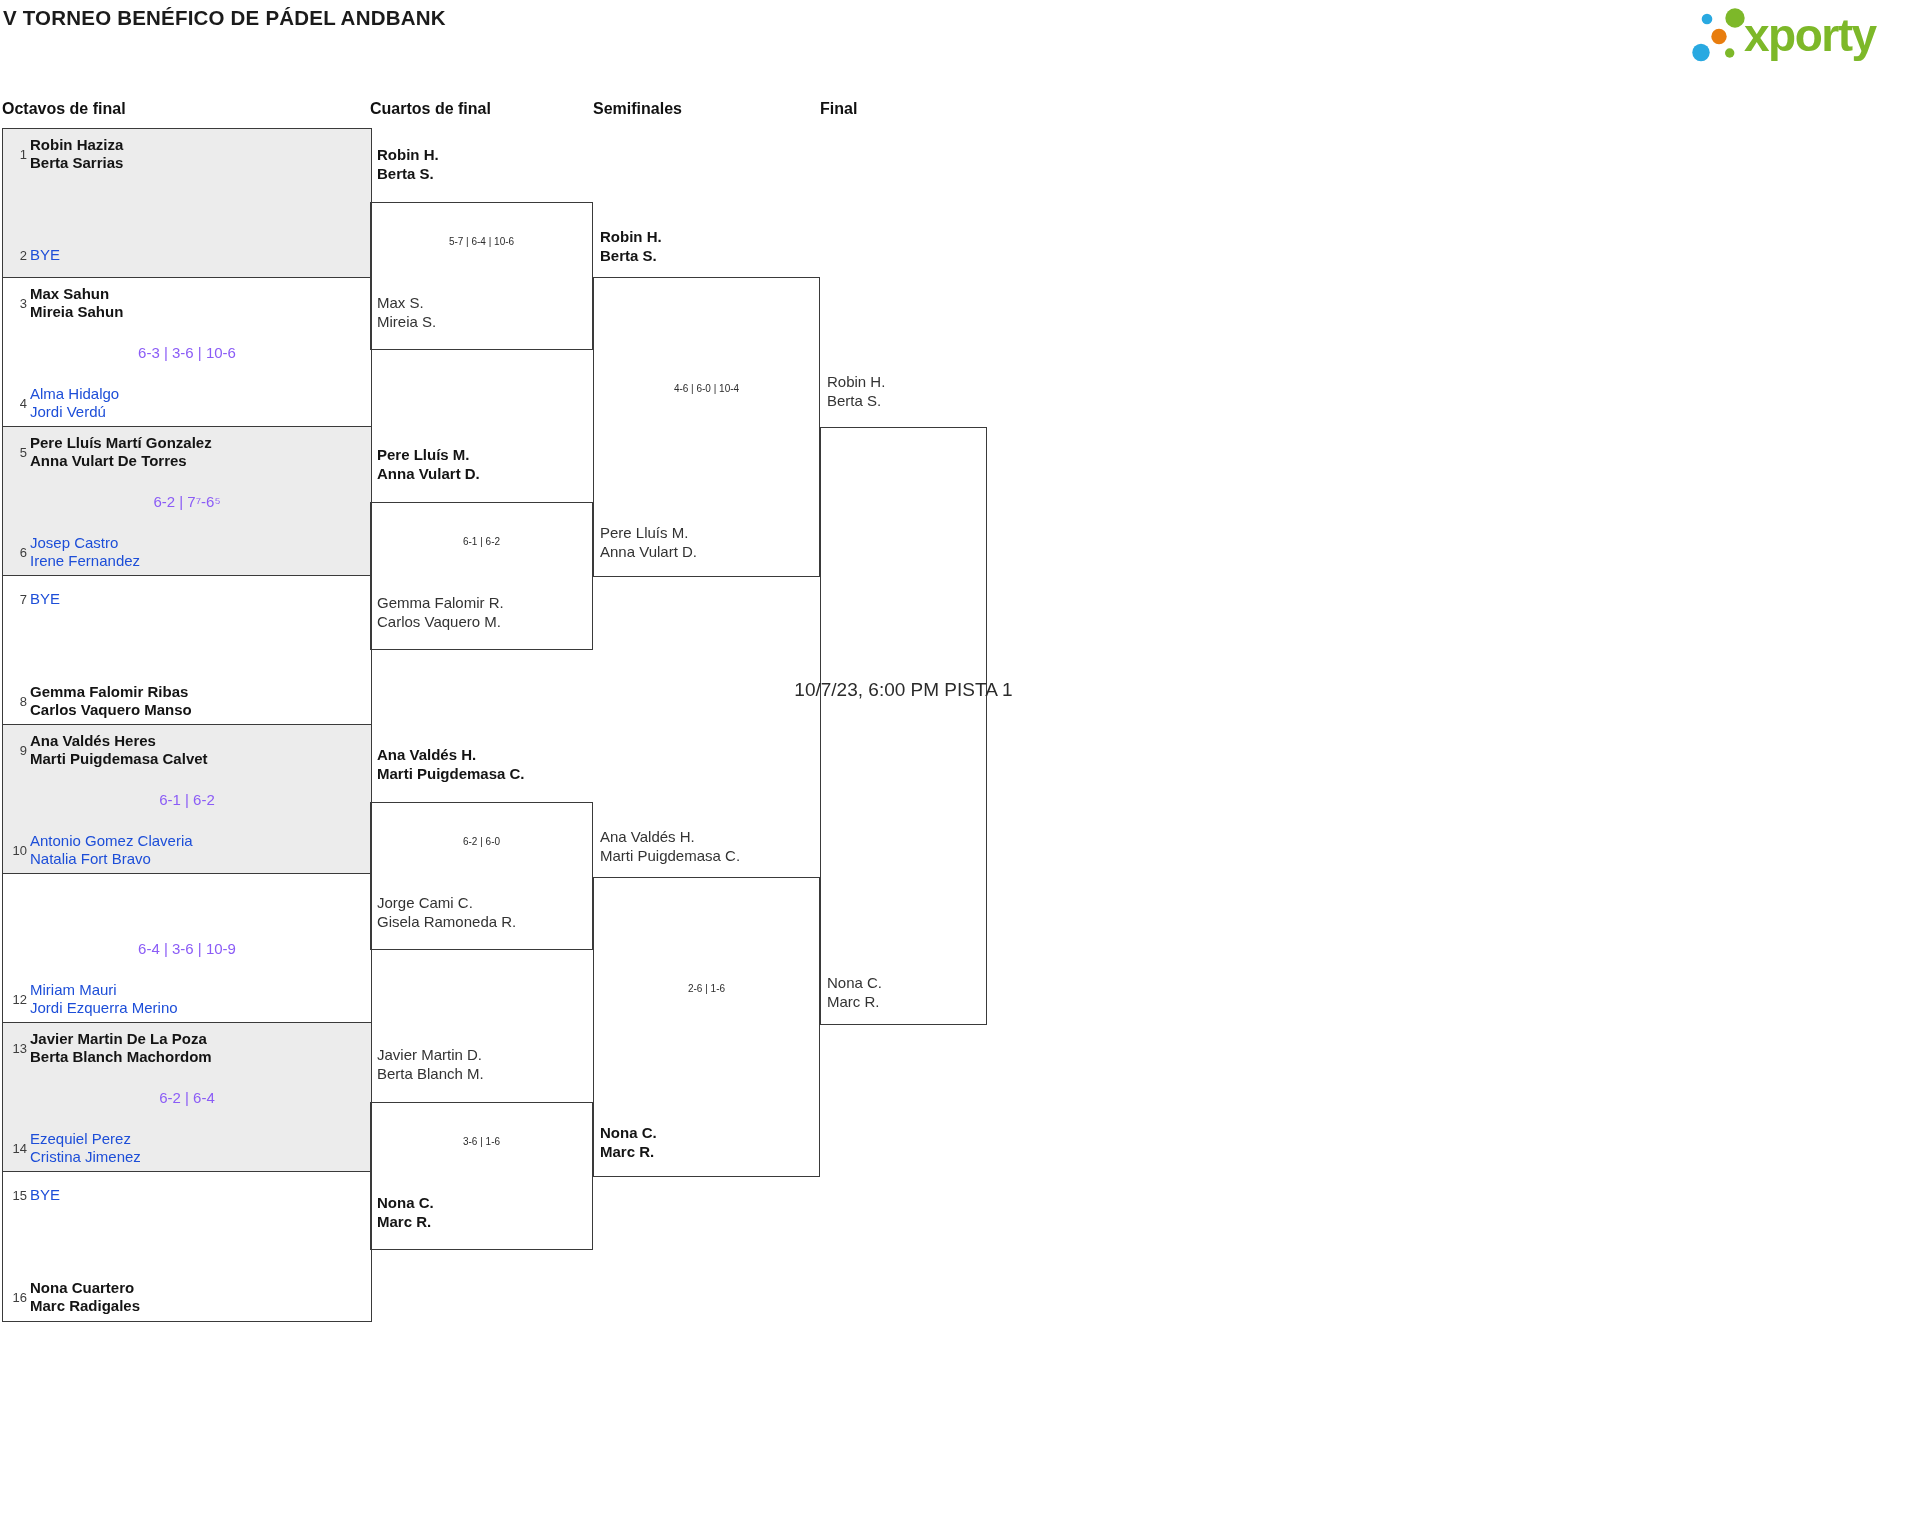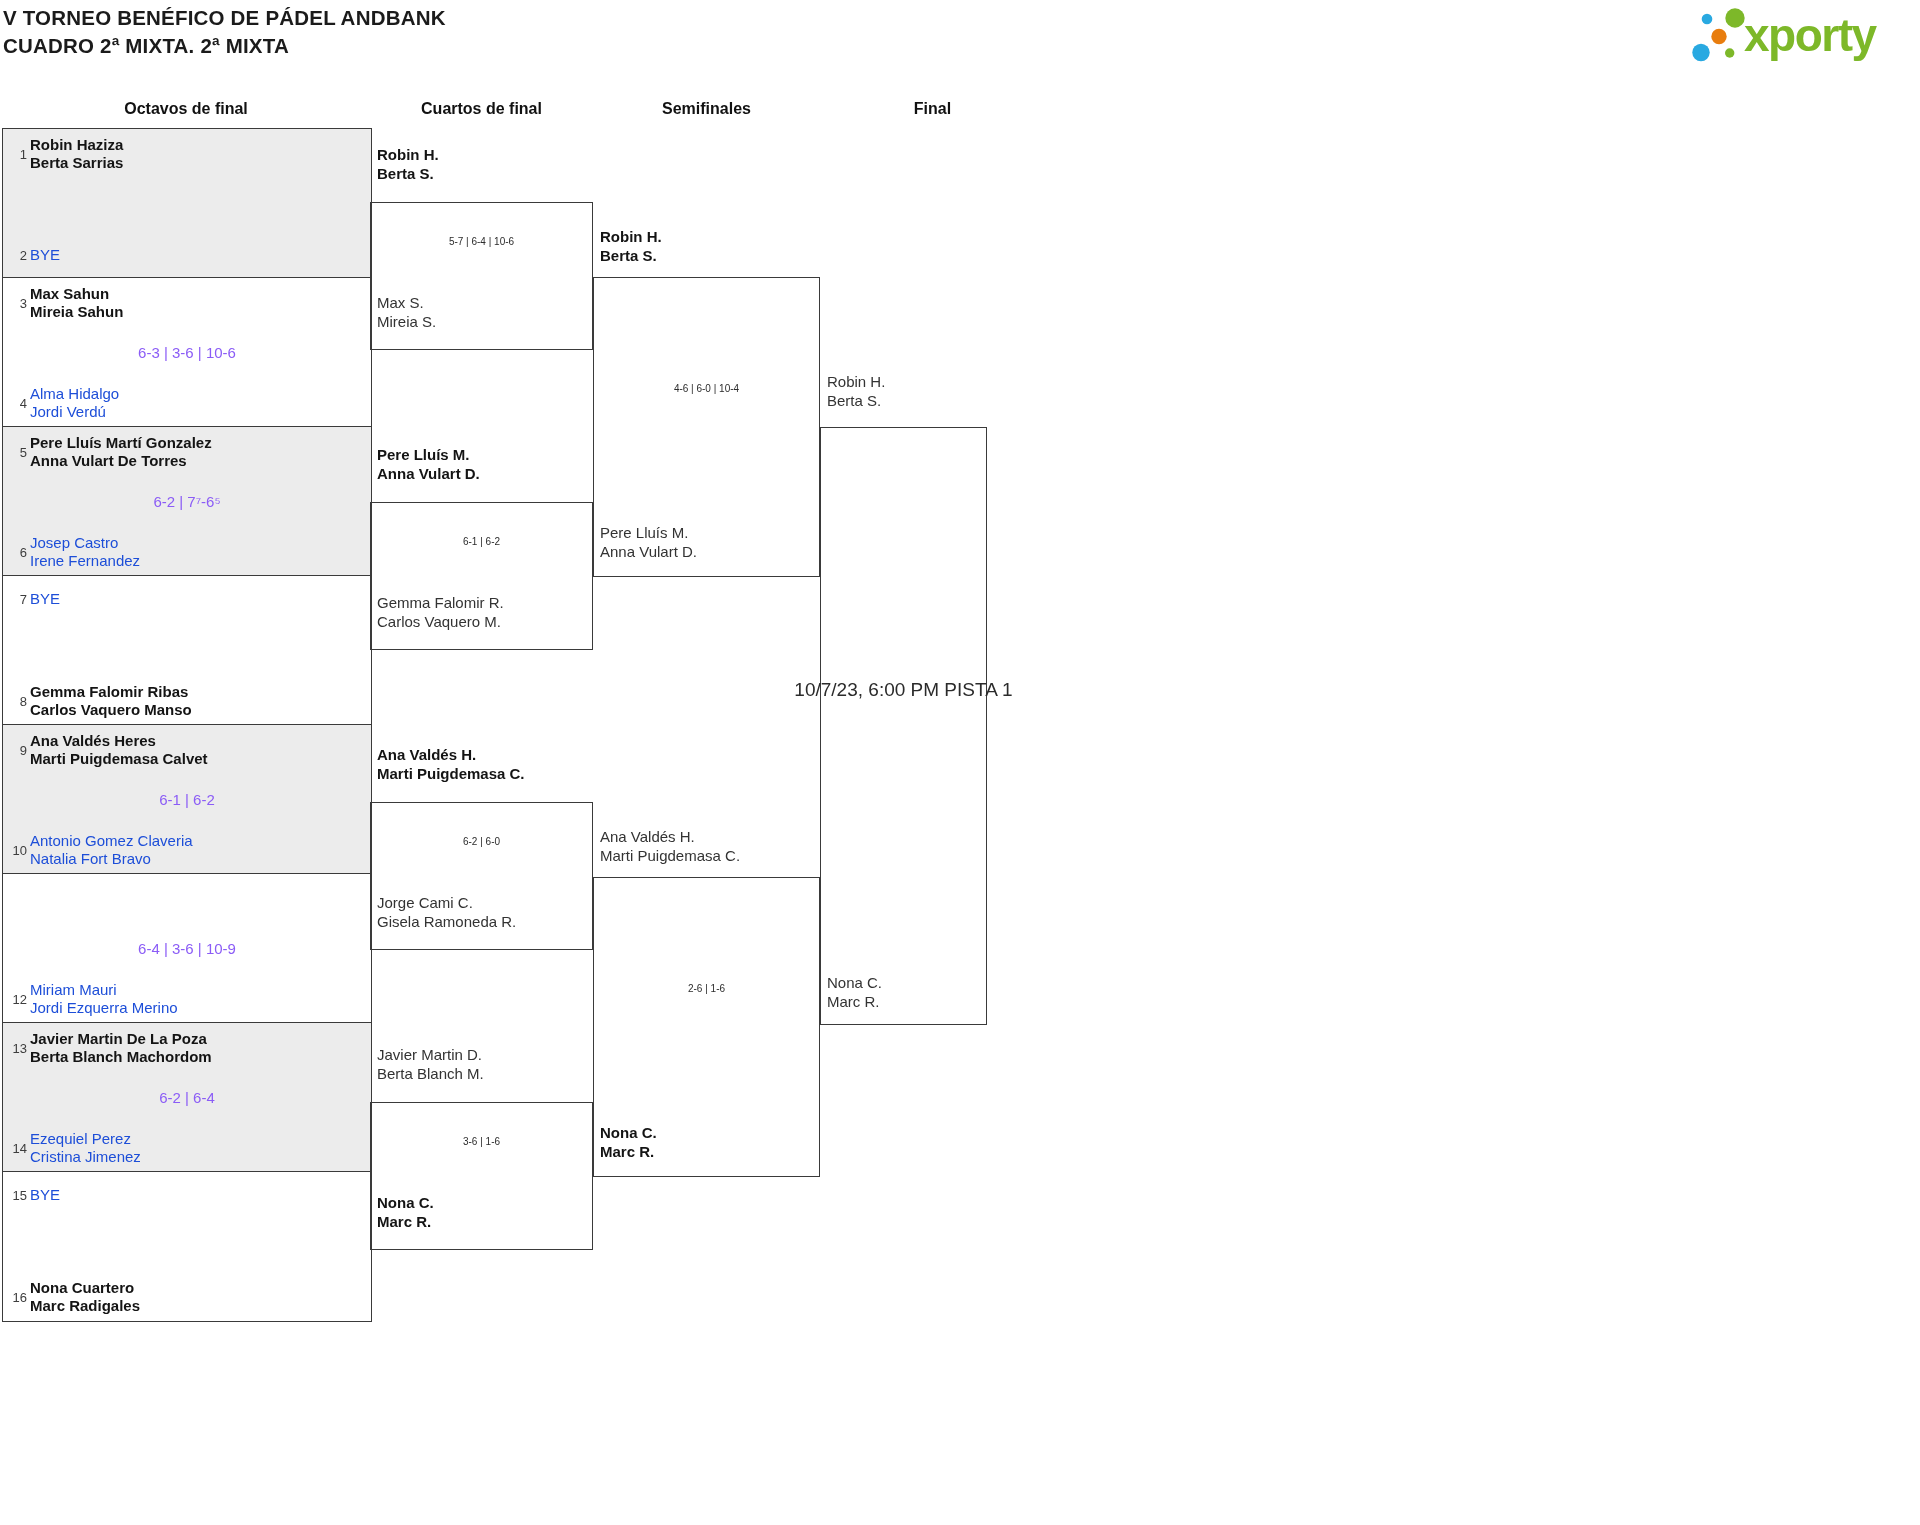--- a/index.html
+++ b/index.html
@@ -8,21 +8,21 @@
   
   .title{position:absolute;left:3px;top:4px;font-size:20.5px;font-weight:700;
          line-height:28px;color:#1b1b1b;letter-spacing:.2px;}
   
   .logo{position:absolute;left:1680px;top:4px;width:238px;height:66px;}
   .logo svg{position:absolute;left:0;top:0;}
   .logo .brand{position:absolute;left:64px;top:4px;font-size:46px;font-weight:700;
                letter-spacing:-1.5px;color:#7db829;}
   
   .col-head{position:absolute;top:100px;font-size:16px;font-weight:600;color:#111;
-            text-align:center;line-height:18px;}
+            line-height:18px;}
   
   .oct-box{position:absolute;left:2px;top:128px;width:368px;border:1px solid #3a3a3a;}
   .oct-cell{position:relative;height:149px;border-bottom:1px solid #3a3a3a;box-sizing:border-box;}
   .oct-cell:last-child{border-bottom:none;}
   .oct-cell.shaded{background:#ececec;}
   .slot{position:absolute;left:4px;right:6px;display:flex;align-items:center;}
   .slot .seed{flex:none;width:20px;text-align:right;font-size:13px;color:#3d3d3d;padding-right:3px;}
   .slot .nm{font-size:15px;line-height:18px;color:#1d4ed8;}
   .slot.w .nm{font-weight:700;color:#141414;}
   .slot-top{top:7px;}
@@ -49,21 +49,20 @@
   .fin-info{position:absolute;left:770px;width:267px;top:679px;text-align:center;
             font-size:19px;color:#2b2b2b;}
 </style>
 </head>
 <body>
 
 <div class="page">
 
   <div class="title">
     <div>V TORNEO BENÉFICO DE PÁDEL ANDBANK</div>
-    <div>CUADRO 2ª MIXTA. 2ª MIXTA</div>
   </div>
 
   <div class="logo">
     <svg width="66" height="66" viewBox="0 0 66 66">
       <circle cx="27" cy="15" r="5.3" fill="#29a9e1"></circle>
       <circle cx="55" cy="14" r="9.7" fill="#7db829"></circle>
       <circle cx="39" cy="32.5" r="7.7" fill="#e87d0e"></circle>
       <circle cx="21" cy="48.5" r="8.7" fill="#29a9e1"></circle>
       <circle cx="49.7" cy="49" r="4.7" fill="#7db829"></circle>
     </svg>

